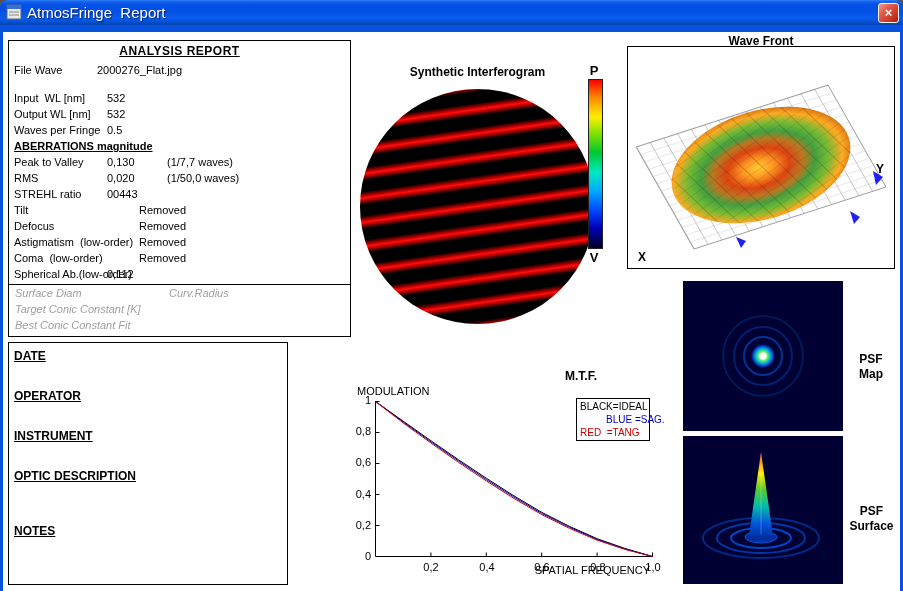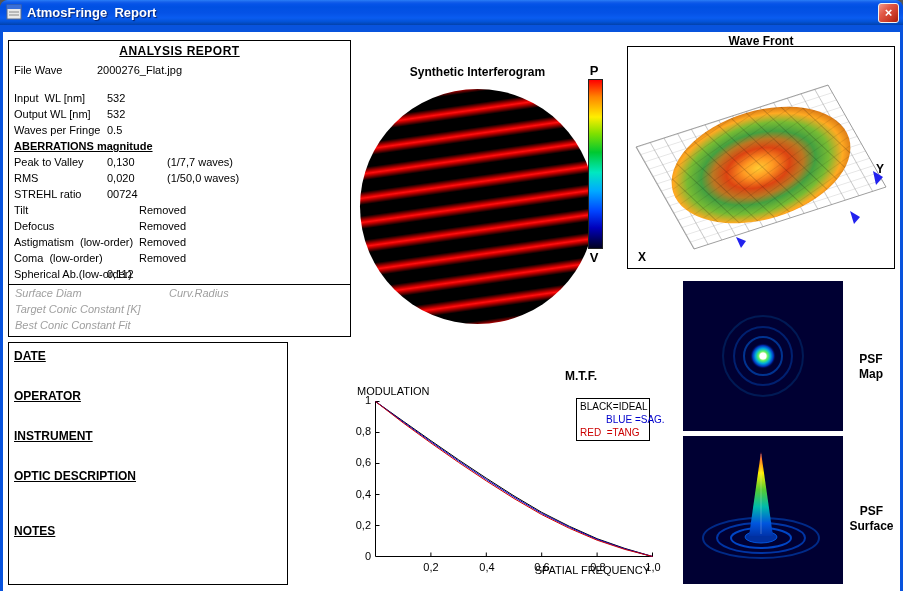--- a/index.html
+++ b/index.html
@@ -10,21 +10,21 @@
   }
   
   .titlebar {
     position:absolute; top:0; left:0; right:0; height:25px;
     background:linear-gradient(to bottom,#2a7ef7 0%,#1560ea 8%,#0553e8 16%,#0050e2 28%,#0552e6 52%,#0a5cf0 72%,#0353d8 86%,#0241ab 100%);
     border-radius:7px 7px 0 0;
   }
   .appicon { position:absolute; left:6px; top:4px; width:16px; height:16px; }
   .wtitle {
     position:absolute; left:27px; top:0; height:25px; line-height:25px;
-    color:#fff; font-weight:bold; font-size:13px; text-shadow:1px 1px 1px rgba(0,0,40,.65);
+    color:#fff; font-weight:normal; font-size:15px; text-shadow:1px 1px 1px rgba(0,0,40,.65);
     white-space:pre;
   }
   .closebtn {
     position:absolute; top:3px; right:4px; width:21px; height:20px; box-sizing:border-box;
     border:1px solid #f2f2f2; border-radius:3px;
     background:linear-gradient(135deg,#f29a8d 0%,#e25a48 35%,#ca3a26 70%,#a81c0a 100%);
     color:#fff; font-weight:bold; font-size:13px; line-height:18px; text-align:center;
     cursor:pointer;
   }
   
@@ -132,21 +132,21 @@
         <span class="val">0,130</span>
         <span class="ext">(1/7,7 waves)</span>
       </div>
       <div class="row">
         <span class="lbl">RMS</span>
         <span class="val">0,020</span>
         <span class="ext">(1/50,0 waves)</span>
       </div>
       <div class="row">
         <span class="lbl">STREHL ratio</span>
-        <span class="val">00724</span>
+        <span class="val">00443</span>
       </div>
       <div class="row">
         <span class="lbl">Tilt</span>
         <span class="val rem">Removed</span>
       </div>
       <div class="row">
         <span class="lbl">Defocus</span>
         <span class="val rem">Removed</span>
       </div>
       <div class="row">

